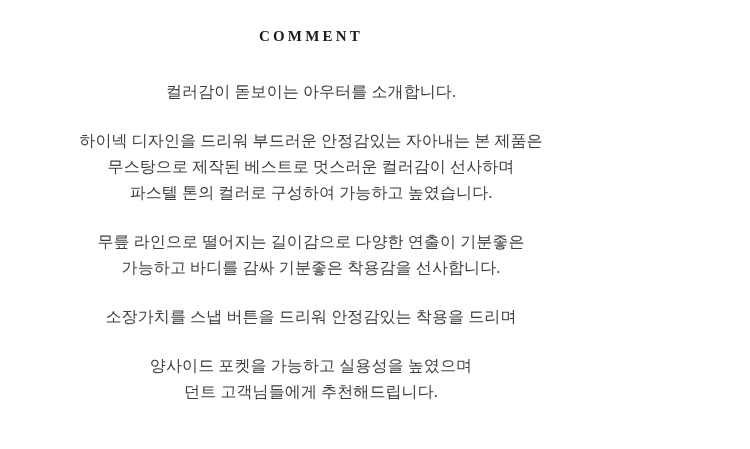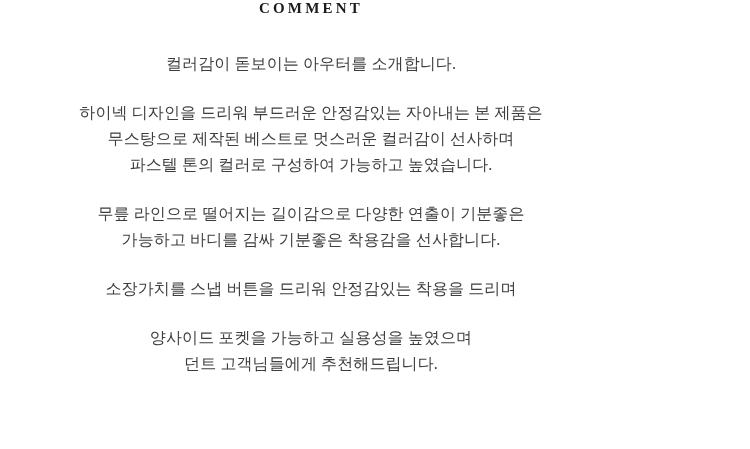--- a/index.html
+++ b/index.html
@@ -14,20 +14,21 @@
     color: #3a3a3a;
     overflow: hidden;
   }
   .page {
     width: 622px;
     height: 449px;
     box-sizing: border-box;
     display: flex;
     flex-direction: column;
     align-items: center;
+    padding-top: 28px;
   }
   .comment-title {
     font-family: "Liberation Serif", serif;
     font-size: 15px;
     font-weight: bold;
     letter-spacing: 3.2px;
     color: #1b1b1b;
     text-align: center;
     margin-bottom: 34px;
   }

